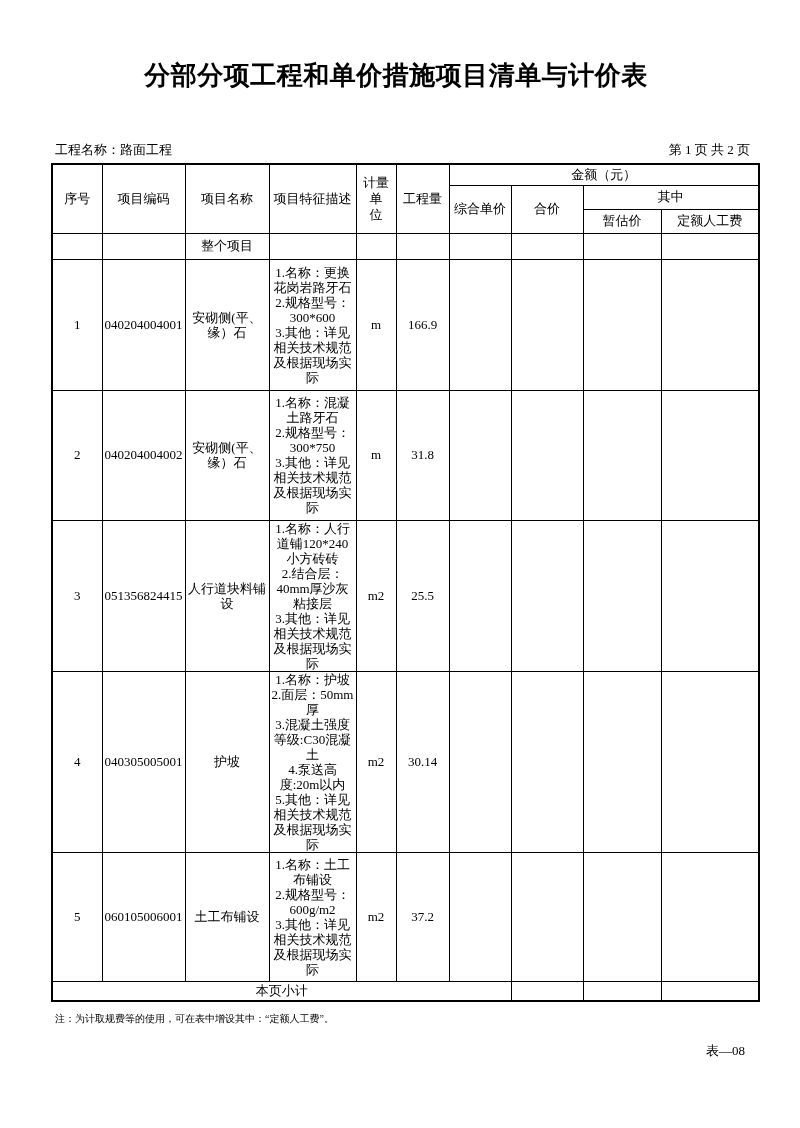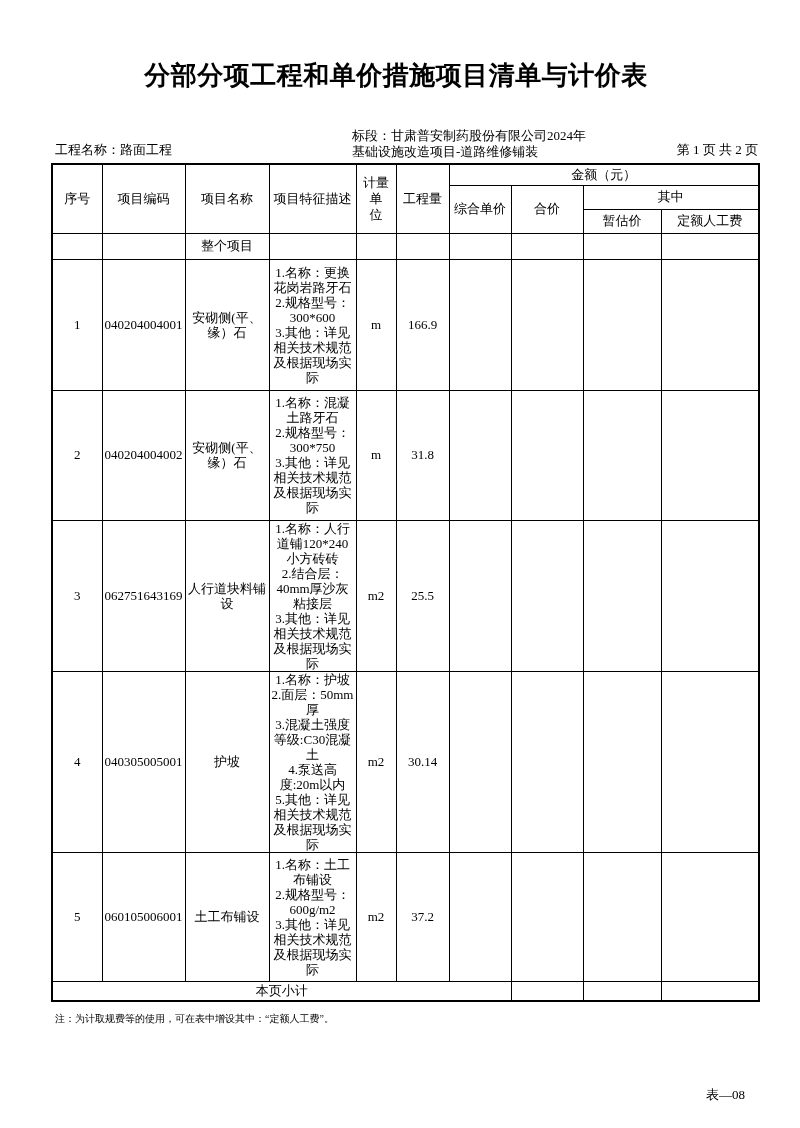--- a/index.html
+++ b/index.html
@@ -8,51 +8,49 @@
     font-family:"Liberation Serif","DejaVu Serif",serif;
     position:relative;overflow:hidden;
   }
   .title{
     position:absolute;top:58px;left:0;width:792px;margin:0;
     text-align:center;font-size:26px;font-weight:bold;letter-spacing:0.5px;
   }
   .meta{position:absolute;left:51px;top:122px;width:707px;height:38px;font-size:13px;}
   .meta-project{position:absolute;left:4px;bottom:1px;white-space:nowrap;}
   .meta-section{position:absolute;left:301px;bottom:0;white-space:pre-line;line-height:16px;}
-  .meta-page{position:absolute;right:0;bottom:1px;white-space:nowrap;}
+  .meta-page{position:absolute;right:8px;bottom:1px;white-space:nowrap;}
   table.boq{
     position:absolute;left:51px;top:163px;width:707px;
     border-collapse:collapse;table-layout:fixed;border:2px solid #000;
   }
   .boq th,.boq td{
     border:1px solid #000;padding:0 2px;font-weight:normal;font-size:13px;
     text-align:center;vertical-align:middle;overflow:hidden;
   }
   .boq th{line-height:16px;}
   .pre{white-space:pre-line;}
   .tl{text-align:left;}
   .feat{font-size:12px;line-height:15px;padding:2px 1px 2px 2px;white-space:pre-line;text-align:left;margin-left:20px;}
   .name{line-height:15px;padding:0 1px 0 2px;font-size:12.5px;}
   tr.h-a{height:21px;} tr.h-b{height:24px;} tr.h-c{height:24px;}
   tr.r-sect{height:26px;} tr.r1{height:131px;} tr.r2{height:130px;}
   tr.r3{height:145px;} tr.r4{height:178px;} tr.r5{height:129px;} tr.r-sub{height:15px;}
   .note{position:absolute;left:55px;top:1012px;font-size:10px;white-space:nowrap;}
-  .form-code{position:absolute;right:55px;top:1042px;font-size:13px;margin-top:44px;}
+  .form-code{position:absolute;right:55px;top:1042px;font-size:13px;}
 </style>
 </head>
 <body>
 
 <div class="page">
 
   <h1 class="title">分部分项工程和单价措施项目清单与计价表</h1>
 
   <div class="meta">
     <div class="meta-project">工程名称：路面工程</div>
-    <div class="meta-section">标段：甘肃普安制药股份有限公司2024年
-基础设施改造项目-道路维修铺装</div>
     <div class="meta-page">第 1 页  共 2 页</div>
   </div>
 
   <table class="boq">
     <colgroup>
       <col style="width:50px">
         <col style="width:83px">
         <col style="width:84px">
       <col style="width:87px">
         <col style="width:40px">
@@ -122,21 +120,21 @@
         <td>m</td>
         <td>31.8</td>
         <td></td>
         <td></td>
         <td></td>
         <td></td>
       </tr>
 
       <tr class="r3">
         <td>3</td>
-        <td>062751643169</td>
+        <td>051356824415</td>
         <td class="tl name">人行道块料铺设</td>
         <td class="feat">1.名称：人行道铺120*240小方砖砖
 2.结合层：40mm厚沙灰粘接层
 3.其他：详见相关技术规范及根据现场实际</td>
         <td>m2</td>
         <td>25.5</td>
         <td></td>
         <td></td>
         <td></td>
         <td></td>

